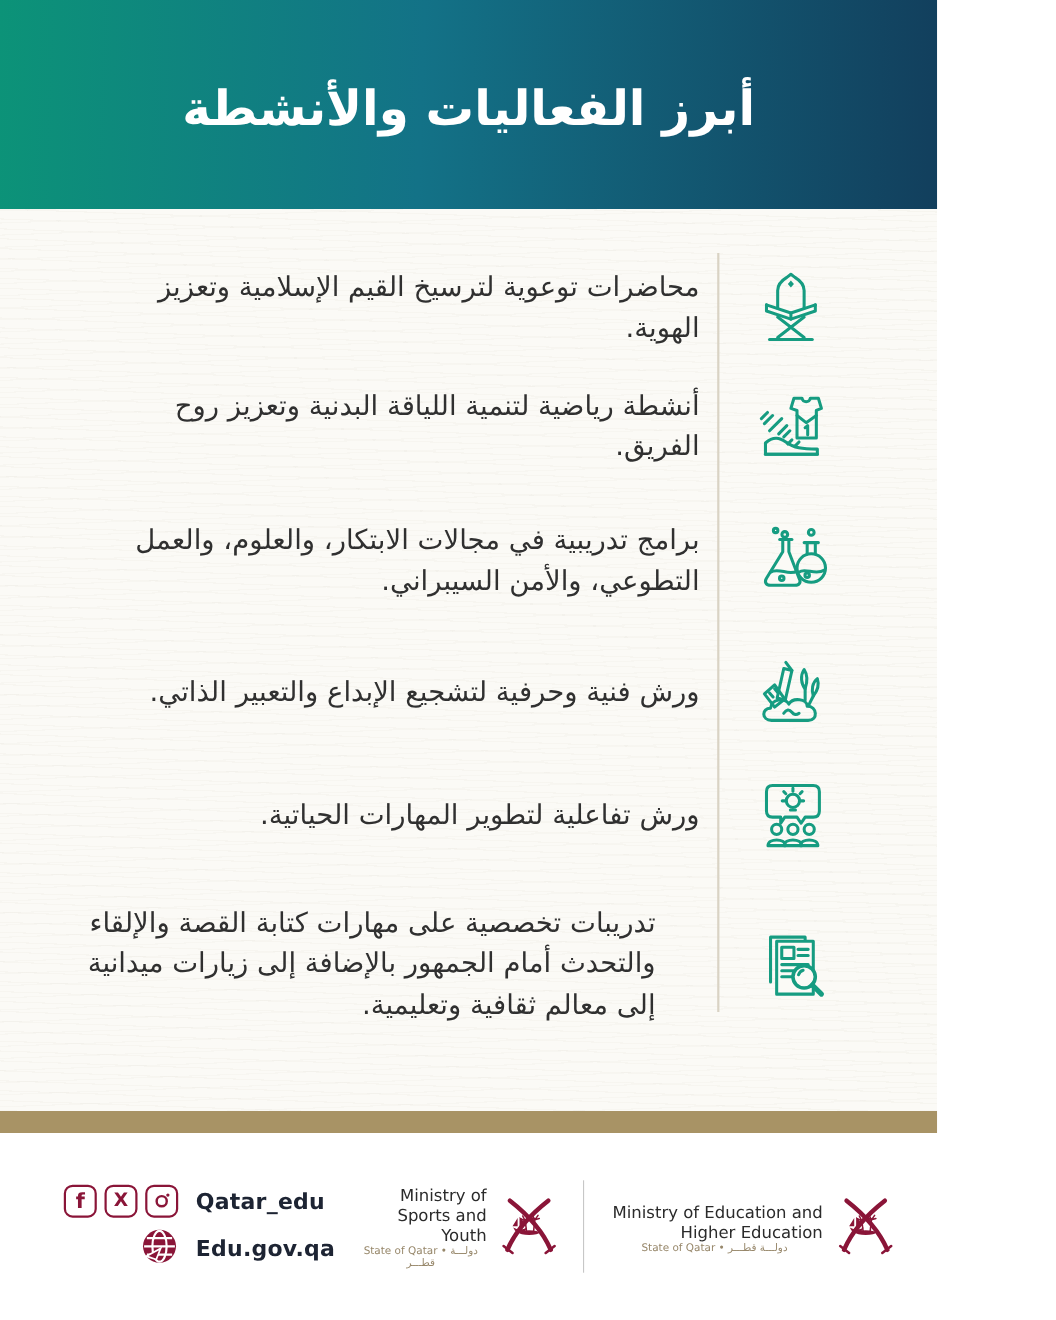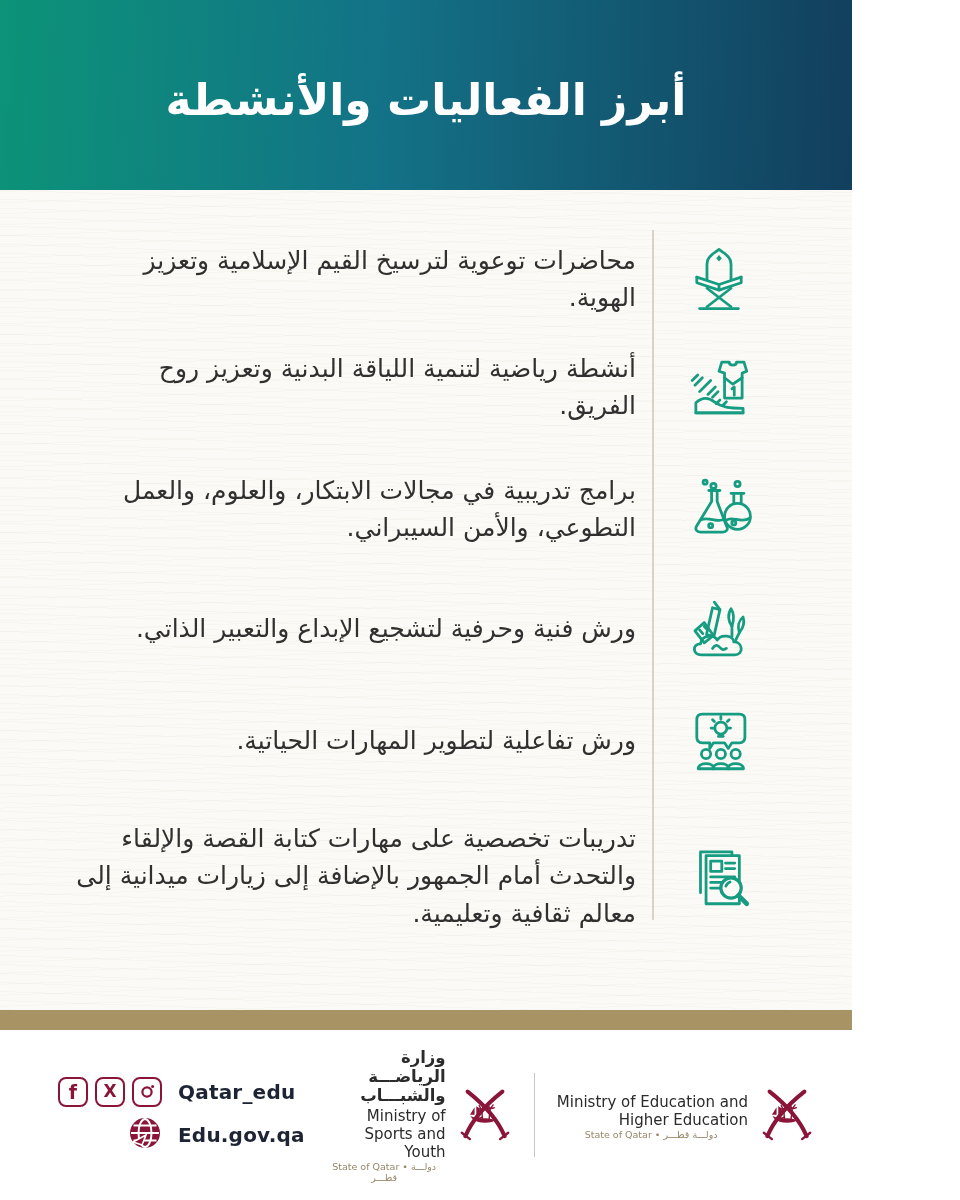--- a/index.html
+++ b/index.html
@@ -25,21 +25,21 @@
   .row-text { flex:1; direction:rtl; text-align:right; color:#303030; font-size:25px; line-height:1.5;
               padding-right:18px; padding-left:76px; }
   .icon-col { width:198px; flex:0 0 198px; display:flex; align-items:center; justify-content:flex-start; padding-left:28px; }
   .icon-col svg { display:block; }
 
   .r1 { min-height:86px;  margin-bottom:22px; }
   .r2 { min-height:86px;  margin-bottom:22px;align-items:center; }
   .r3 { min-height:90px;  margin-bottom:22px; }
   .r4 { min-height:114px; margin-bottom:18px; }
   .r5 { min-height:90px;  margin-bottom:26px; }
-  .r6 { min-height:128px; }
+  .r6 { min-height:128px;gap:40px; }
 
   
   .tan-bar { height:20px; flex:0 0 20px; background:#a89365; }
 
   
   .footer { height:170px; flex:0 0 170px; background:#ffffff; display:flex; align-items:center;
             padding:0 36px 0 58px; gap:18px; }
   .social { display:grid; grid-template-columns:auto auto; column-gap:16px; row-gap:9px; align-items:center; }
   .social-icons { display:flex; gap:7px; }
   .sq { width:30px; height:30px; border:2.5px solid #8A1538; border-radius:8px; display:flex; align-items:center; justify-content:center; color:#8A1538; }
@@ -223,21 +223,20 @@
           <path d="M5 26 L18 19 L14 29 Z" fill="#8A1538" stroke="#ffffff" stroke-width="1.6"></path>
         </svg>
       </div>
       <div class="handle">Edu.gov.qa</div>
     </div>
 
     <div class="ministries">
 
       <div class="ministry">
         <div class="m-text">
-          <div class="m-ar">وزارة الرياضـــة والشبـــاب</div>
           <div class="m-en">Ministry of Sports and Youth</div>
           <div class="m-state">State of Qatar • دولـــة قطـــر</div>
         </div>
         <span class="emblem">
           <svg width="58" height="60" viewBox="0 0 100 100">
             <g stroke="#8A1538" stroke-linecap="round" fill="none">
               <path d="M16 90 C28 62 48 38 80 13" stroke-width="7"></path>
               <path d="M84 90 C72 62 52 38 20 13" stroke-width="7"></path>
               <path d="M10 84 L24 95 M90 84 L76 95" stroke-width="4"></path>
             </g>

